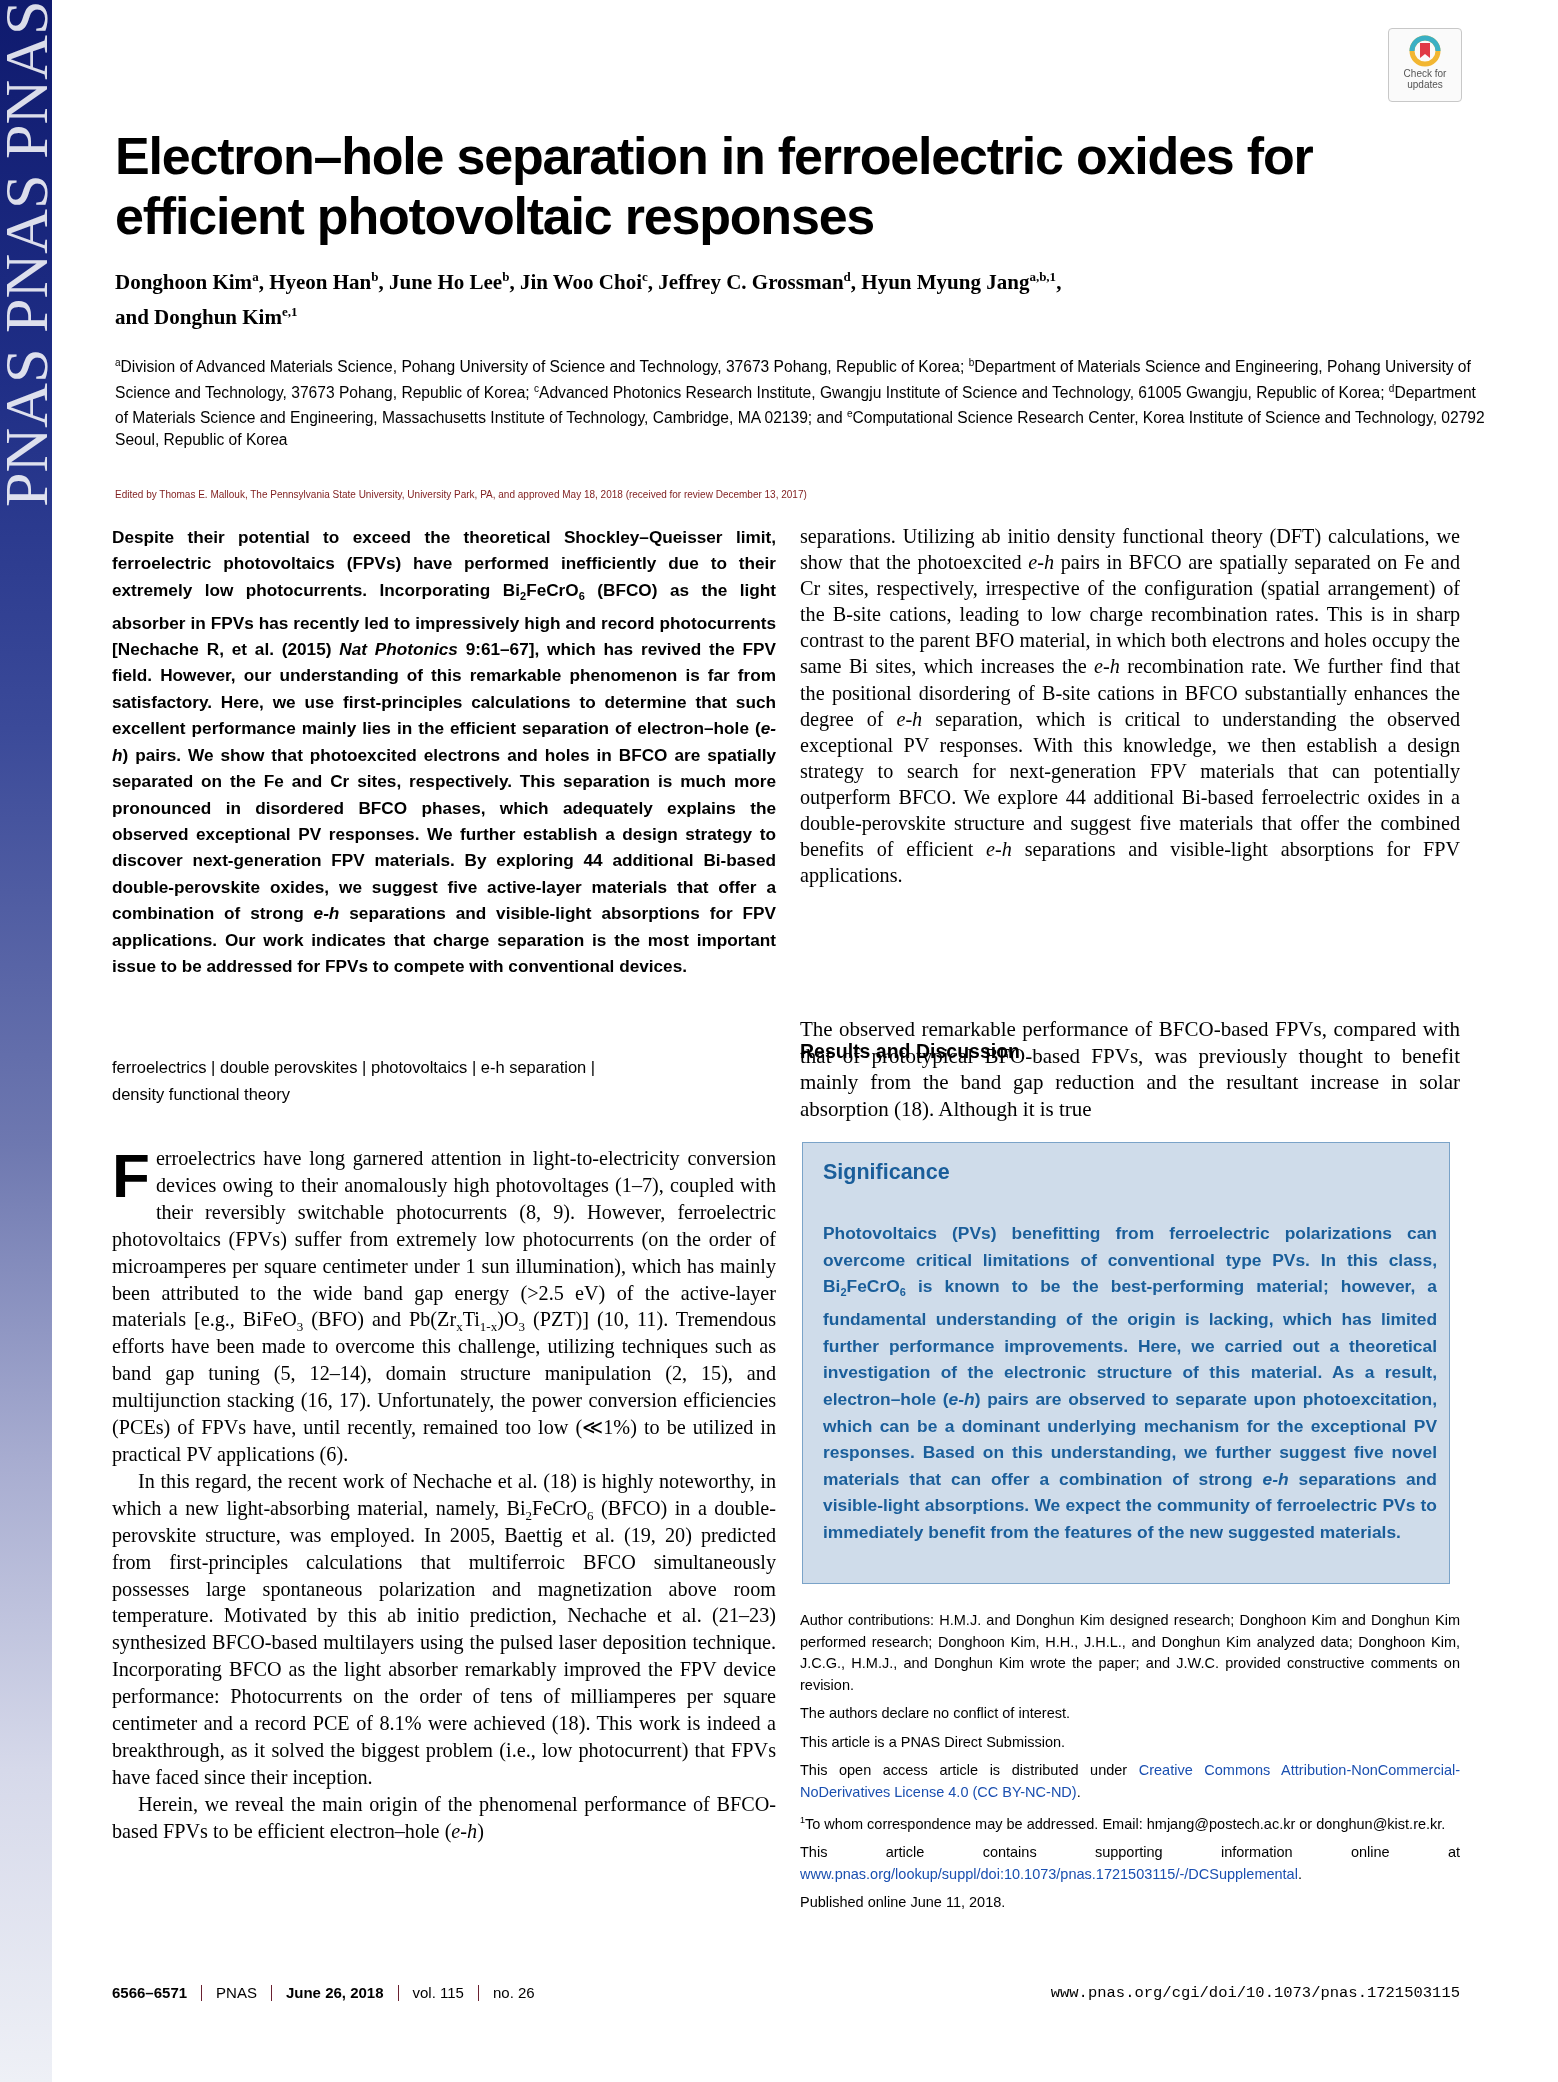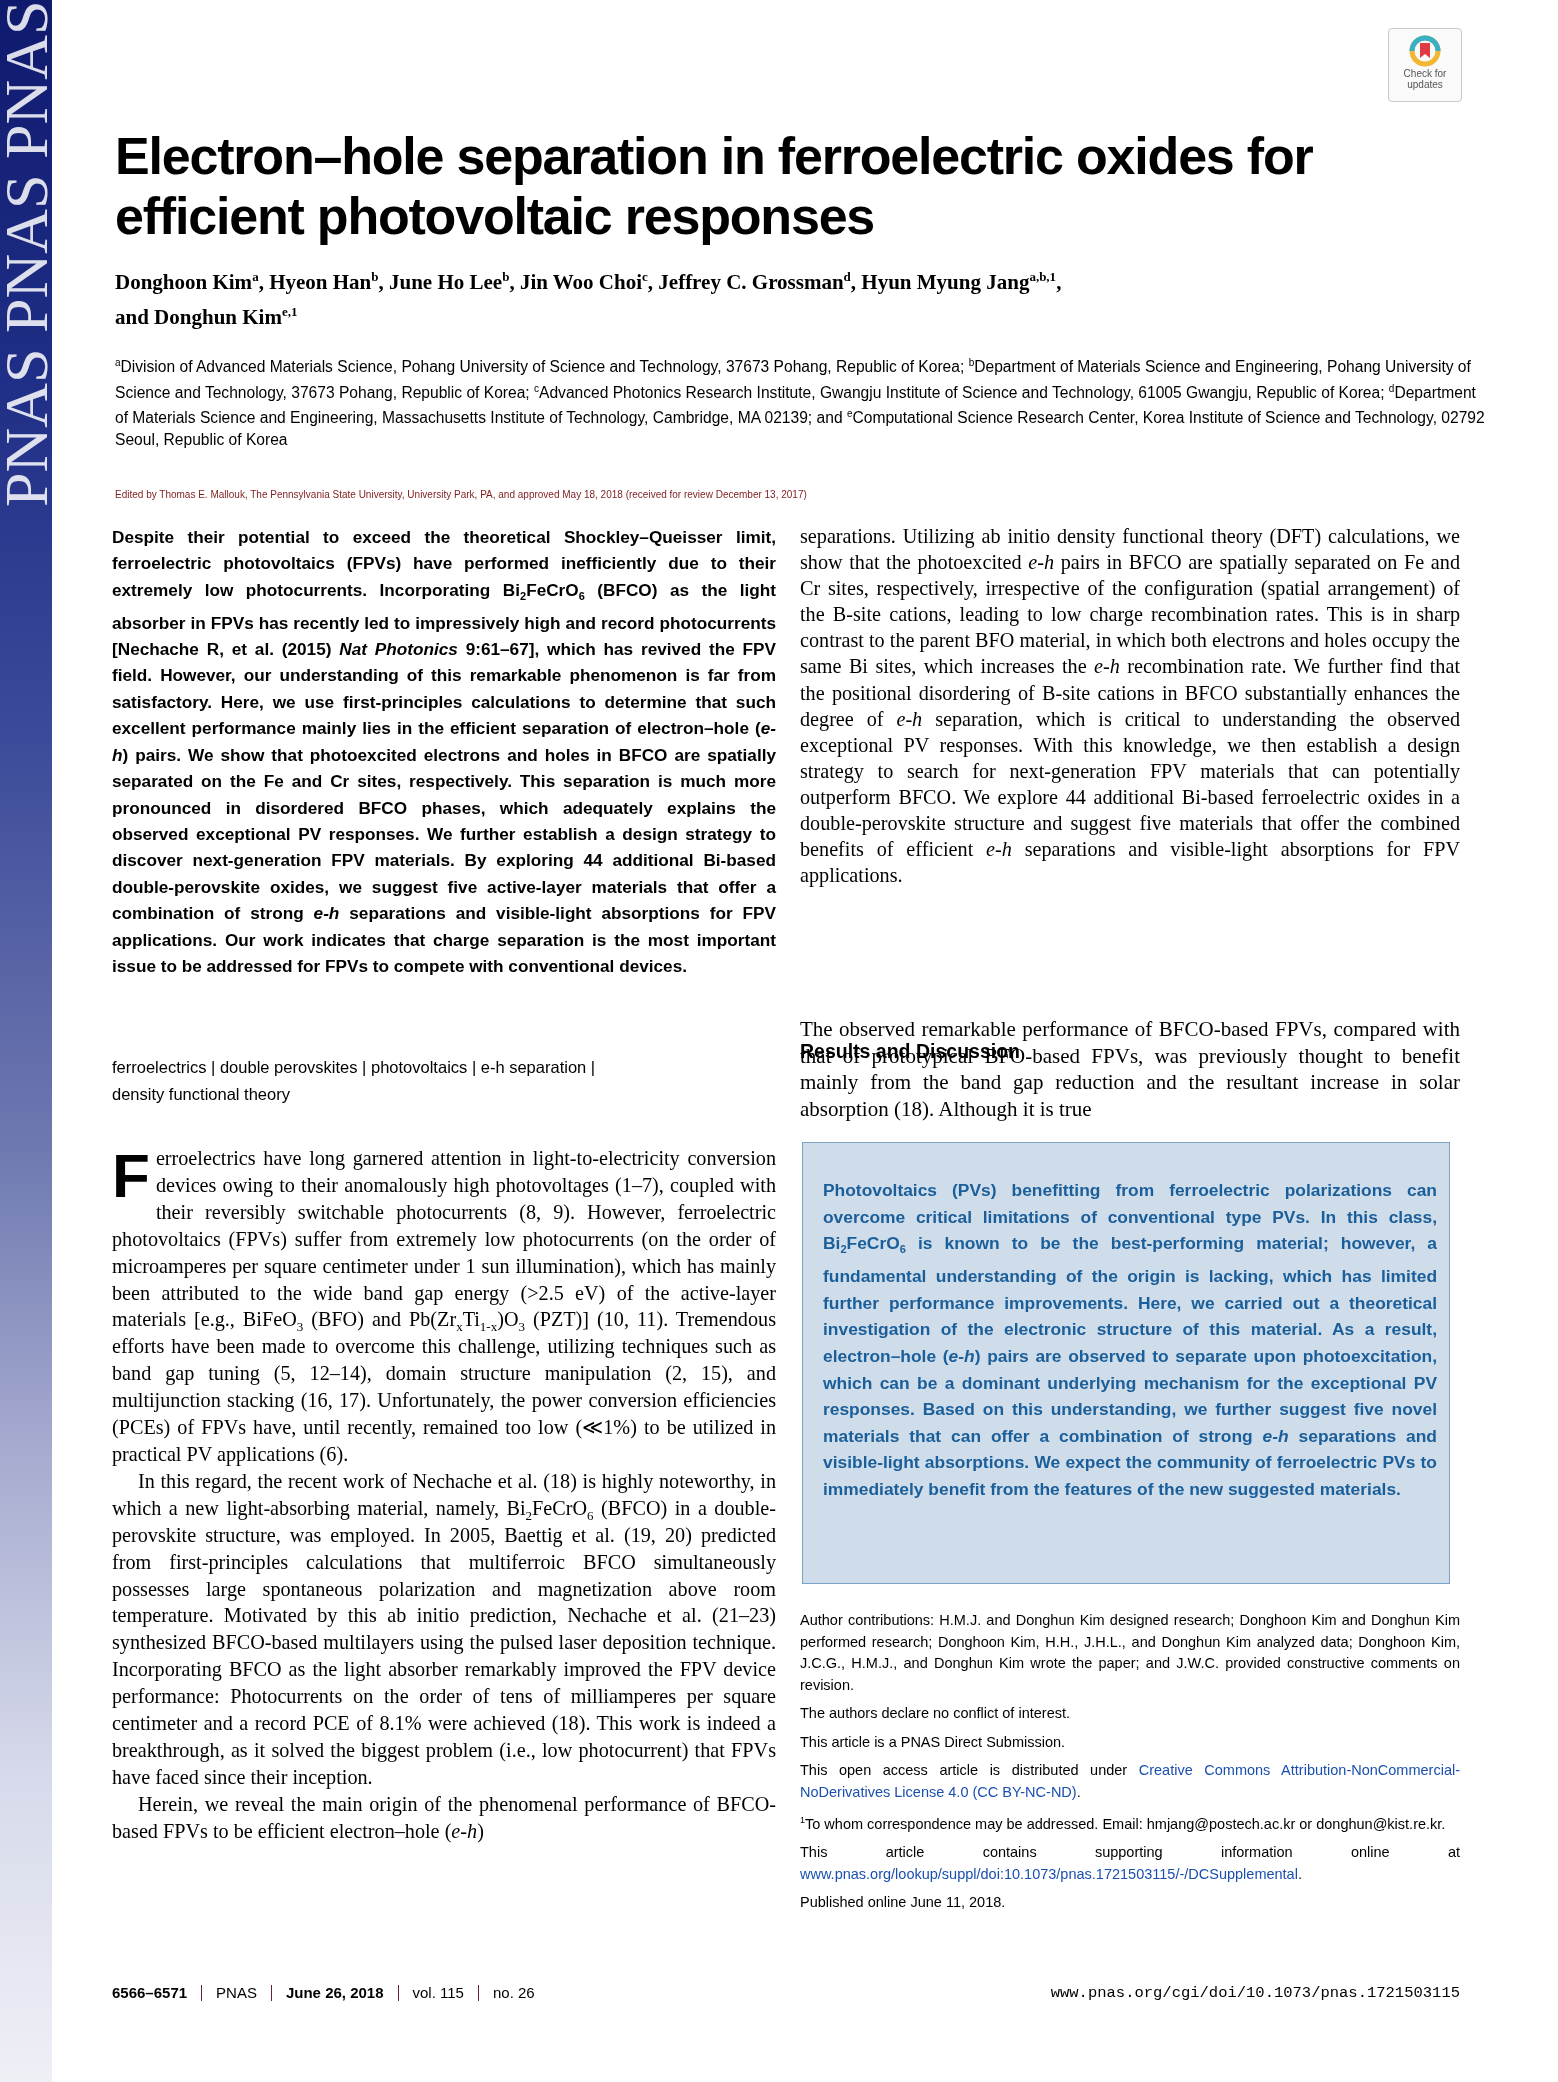--- a/index.html
+++ b/index.html
@@ -162,20 +162,21 @@
   <p><span>In this regard, the recent work of Nechache et al. (18) is highly noteworthy, in which a new light-absorbing material, namely, Bi</span><sub>2</sub><span>FeCrO</span><sub>6</sub><span> (BFCO) in a double-perovskite structure, was employed. In 2005, Baettig et al. (19, 20) predicted from first-principles calculations that multiferroic BFCO simultaneously possesses large spontaneous polarization and magnetization above room temperature. Motivated by this ab initio prediction, Nechache et al. (21–23) synthesized BFCO-based multilayers using the pulsed laser deposition technique. Incorporating BFCO as the light absorber remarkably improved the FPV device performance: Photocurrents on the order of tens of milliamperes per square centimeter and a record PCE of 8.1% were achieved (18). This work is indeed a breakthrough, as it solved the biggest problem (i.e., low photocurrent) that FPVs have faced since their inception.</span></p>
   <p><span>Herein, we reveal the main origin of the phenomenal performance of BFCO-based FPVs to be efficient electron–hole (</span><i>e-h</i><span>)</span></p>
 </div>
 
 <div class="col-right-top"><span>separations. Utilizing ab initio density functional theory (DFT) calculations, we show that the photoexcited </span><i>e-h</i><span> pairs in BFCO are spatially separated on Fe and Cr sites, respectively, irrespective of the configuration (spatial arrangement) of the B-site cations, leading to low charge recombination rates. This is in sharp contrast to the parent BFO material, in which both electrons and holes occupy the same Bi sites, which increases the </span><i>e-h</i><span> recombination rate. We further find that the positional disordering of B-site cations in BFCO substantially enhances the degree of </span><i>e-h</i><span> separation, which is critical to understanding the observed exceptional PV responses. With this knowledge, we then establish a design strategy to search for next-generation FPV materials that can potentially outperform BFCO. We explore 44 additional Bi-based ferroelectric oxides in a double-perovskite structure and suggest five materials that offer the combined benefits of efficient </span><i>e-h</i><span> separations and visible-light absorptions for FPV applications.</span></div>
 
 <div class="results-heading">Results and Discussion</div>
 <div class="results-body">The observed remarkable performance of BFCO-based FPVs, compared with that of prototypical BFO-based FPVs, was previously thought to benefit mainly from the band gap reduction and the resultant increase in solar absorption (18). Although it is true</div>
 
 <div class="significance">
+  <div class="sig-heading">Significance</div>
   <div class="sig-body"><span>Photovoltaics (PVs) benefitting from ferroelectric polarizations can overcome critical limitations of conventional type PVs. In this class, Bi</span><sub>2</sub><span>FeCrO</span><sub>6</sub><span> is known to be the best-performing material; however, a fundamental understanding of the origin is lacking, which has limited further performance improvements. Here, we carried out a theoretical investigation of the electronic structure of this material. As a result, electron–hole (</span><i>e-h</i><span>) pairs are observed to separate upon photoexcitation, which can be a dominant underlying mechanism for the exceptional PV responses. Based on this understanding, we further suggest five novel materials that can offer a combination of strong </span><i>e-h</i><span> separations and visible-light absorptions. We expect the community of ferroelectric PVs to immediately benefit from the features of the new suggested materials.</span></div>
 </div>
 
 <div class="notes">
   <p>Author contributions: H.M.J. and Donghun Kim designed research; Donghoon Kim and Donghun Kim performed research; Donghoon Kim, H.H., J.H.L., and Donghun Kim analyzed data; Donghoon Kim, J.C.G., H.M.J., and Donghun Kim wrote the paper; and J.W.C. provided constructive comments on revision.</p>
   <p>The authors declare no conflict of interest.</p>
   <p>This article is a PNAS Direct Submission.</p>
   <p><span>This open access article is distributed under </span><span class="link">Creative Commons Attribution-NonCommercial-NoDerivatives License 4.0 (CC BY-NC-ND)</span><span>.</span></p>
   <p><sup>1</sup><span>To whom correspondence may be addressed. Email: hmjang@postech.ac.kr or donghun@kist.re.kr.</span></p>
   <p><span>This article contains supporting information online at </span><span class="link">www.pnas.org/lookup/suppl/doi:10.1073/pnas.1721503115/-/DCSupplemental</span><span>.</span></p>

